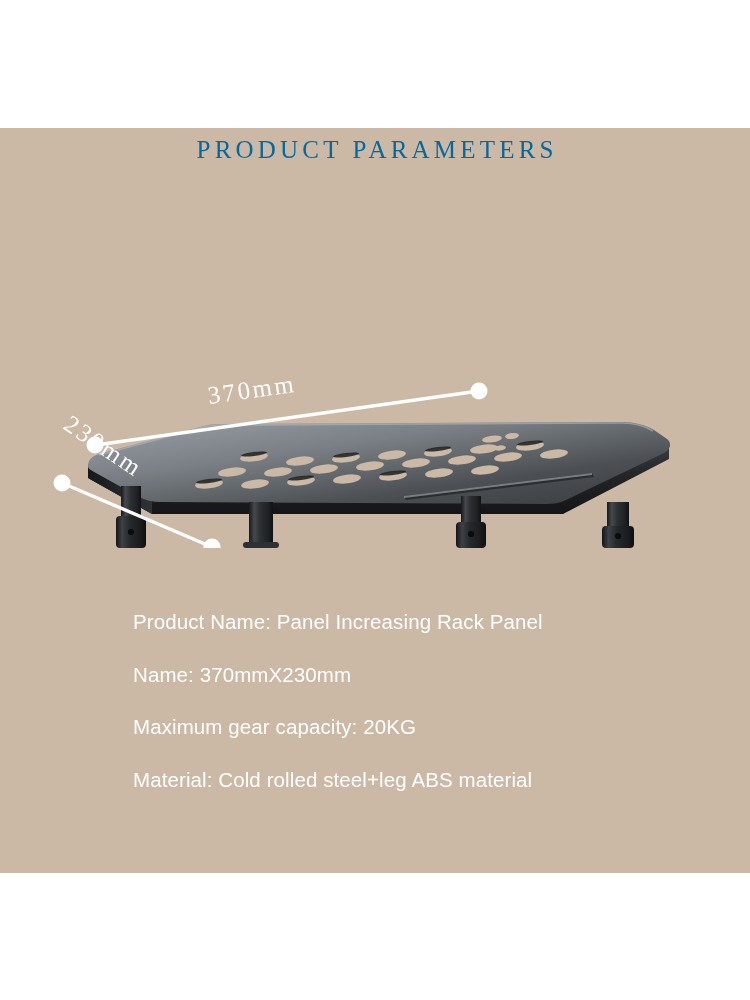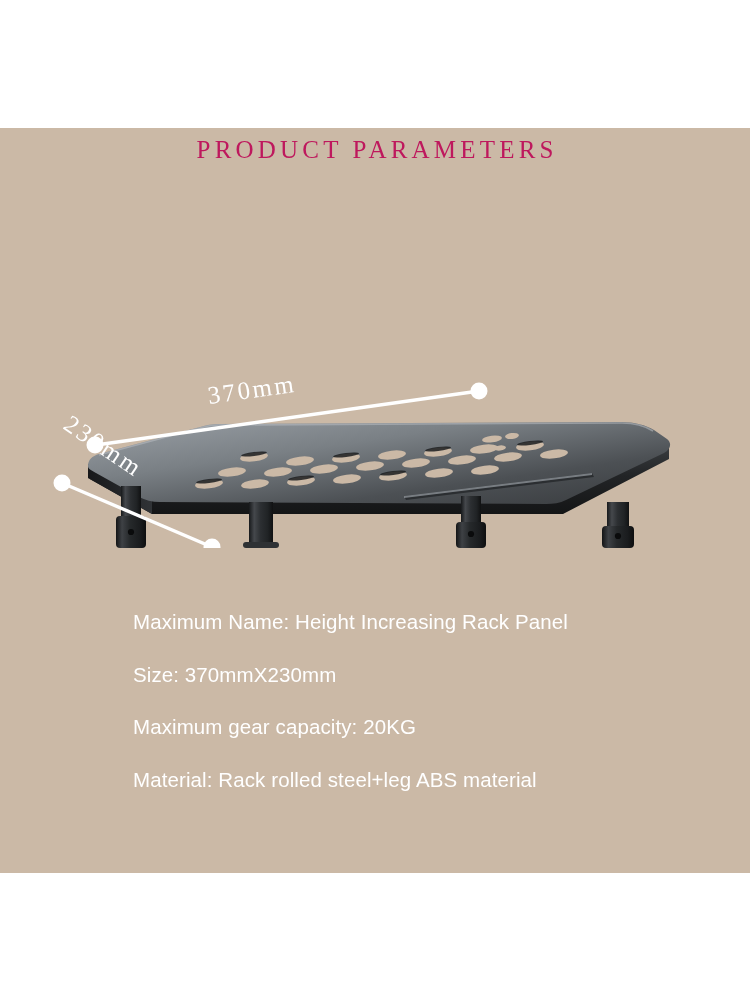--- a/index.html
+++ b/index.html
@@ -34,21 +34,21 @@
   
   .title {
     position: absolute;
     left: 0;
     top: 136px;
     width: 750px;
     text-align: center;
     font-family: "Liberation Serif", "DejaVu Serif", serif;
     font-size: 25px;
     letter-spacing: 4.2px;
-    color: #be185d;
+    color: #0369a1;
     text-indent: 4.2px;
     white-space: nowrap;
   }
 
   
   .product-figure {
     position: absolute;
     left: 0;
     top: 128px;
     width: 750px;
@@ -234,19 +234,19 @@
       <g>
         <line x1="62" y1="355" x2="212" y2="419" stroke="#ffffff" stroke-width="3.4" stroke-linecap="round"></line>
         <circle cx="62" cy="355" r="8.5" fill="#ffffff"></circle>
         <circle cx="212" cy="419" r="8.5" fill="#ffffff"></circle>
         <text class="dim-label" x="62" y="300" transform="rotate(34 62 300)">230mm</text>
       </g>
     </svg>
   </div>
 
   <div class="specs">
-    <div class="spec-line">Maximum Name: Height Increasing Rack Panel</div>
-    <div class="spec-line">Size: 370mmX230mm</div>
+    <div class="spec-line">Product Name: Panel Increasing Rack Panel</div>
+    <div class="spec-line">Name: 370mmX230mm</div>
     <div class="spec-line">Maximum gear capacity: 20KG</div>
-    <div class="spec-line">Material: Rack rolled steel+leg ABS material</div>
+    <div class="spec-line">Material: Cold rolled steel+leg ABS material</div>
   </div>
 
 </div>
 
 </body></html>

